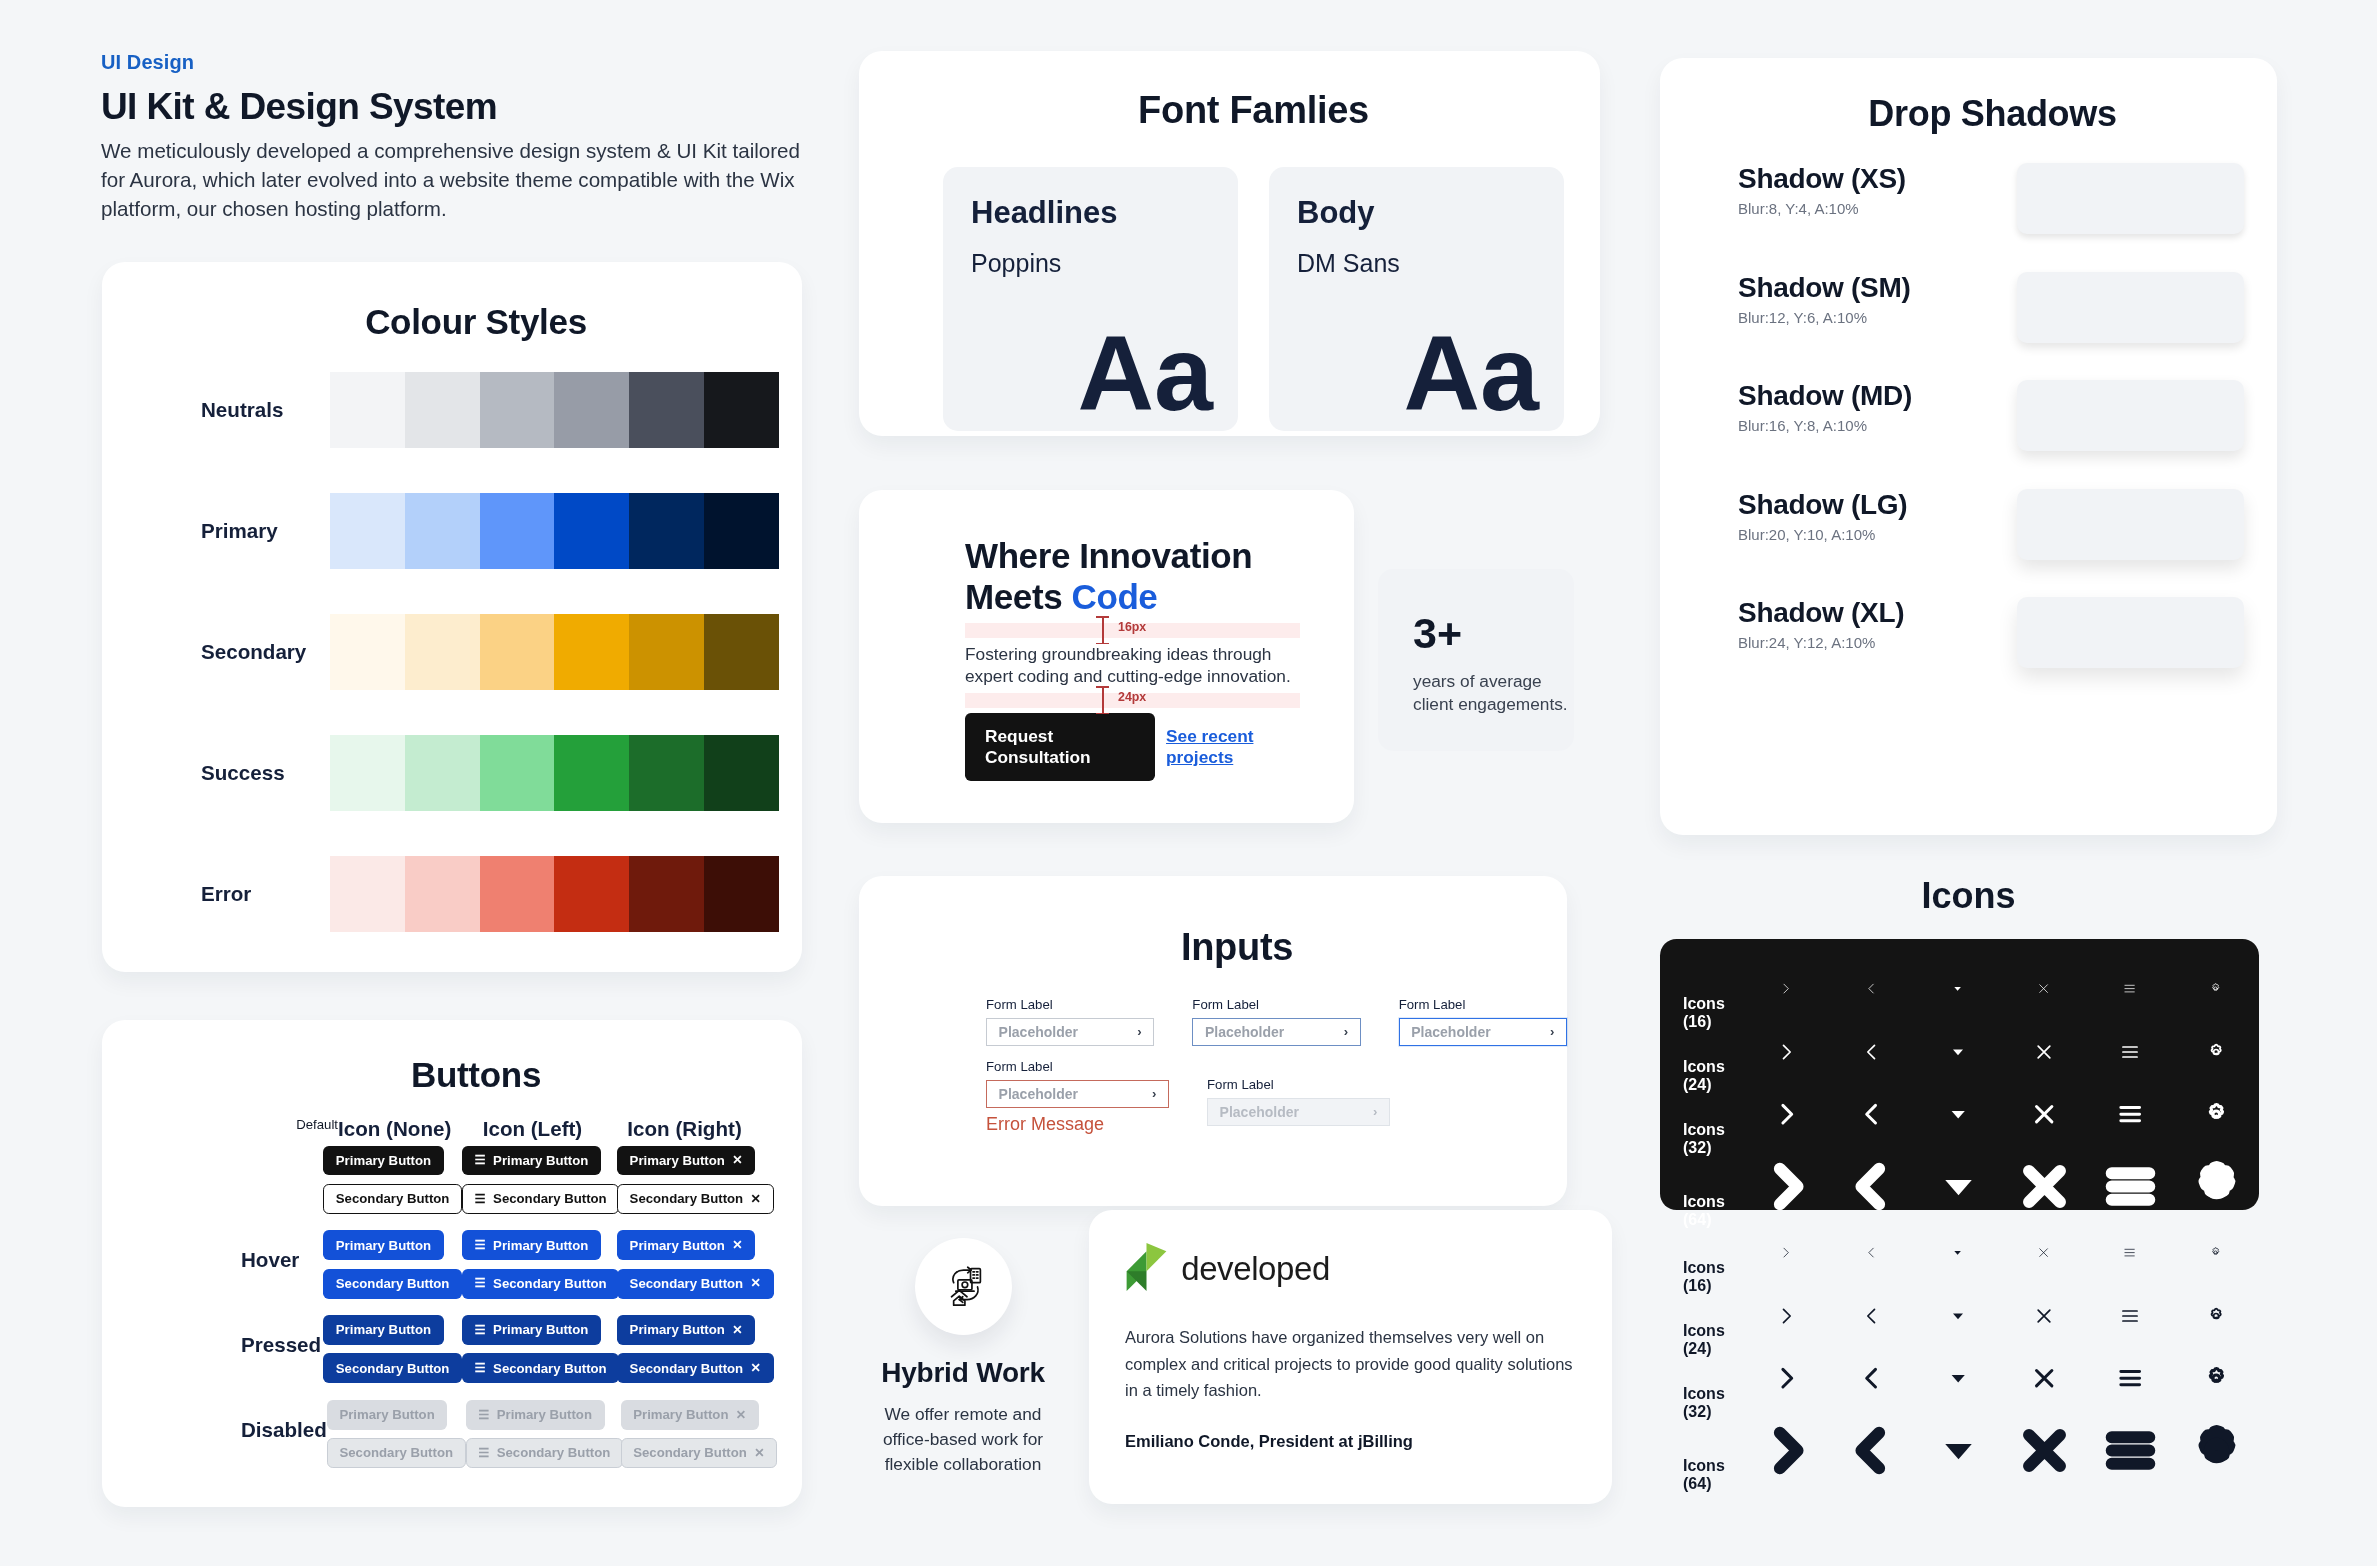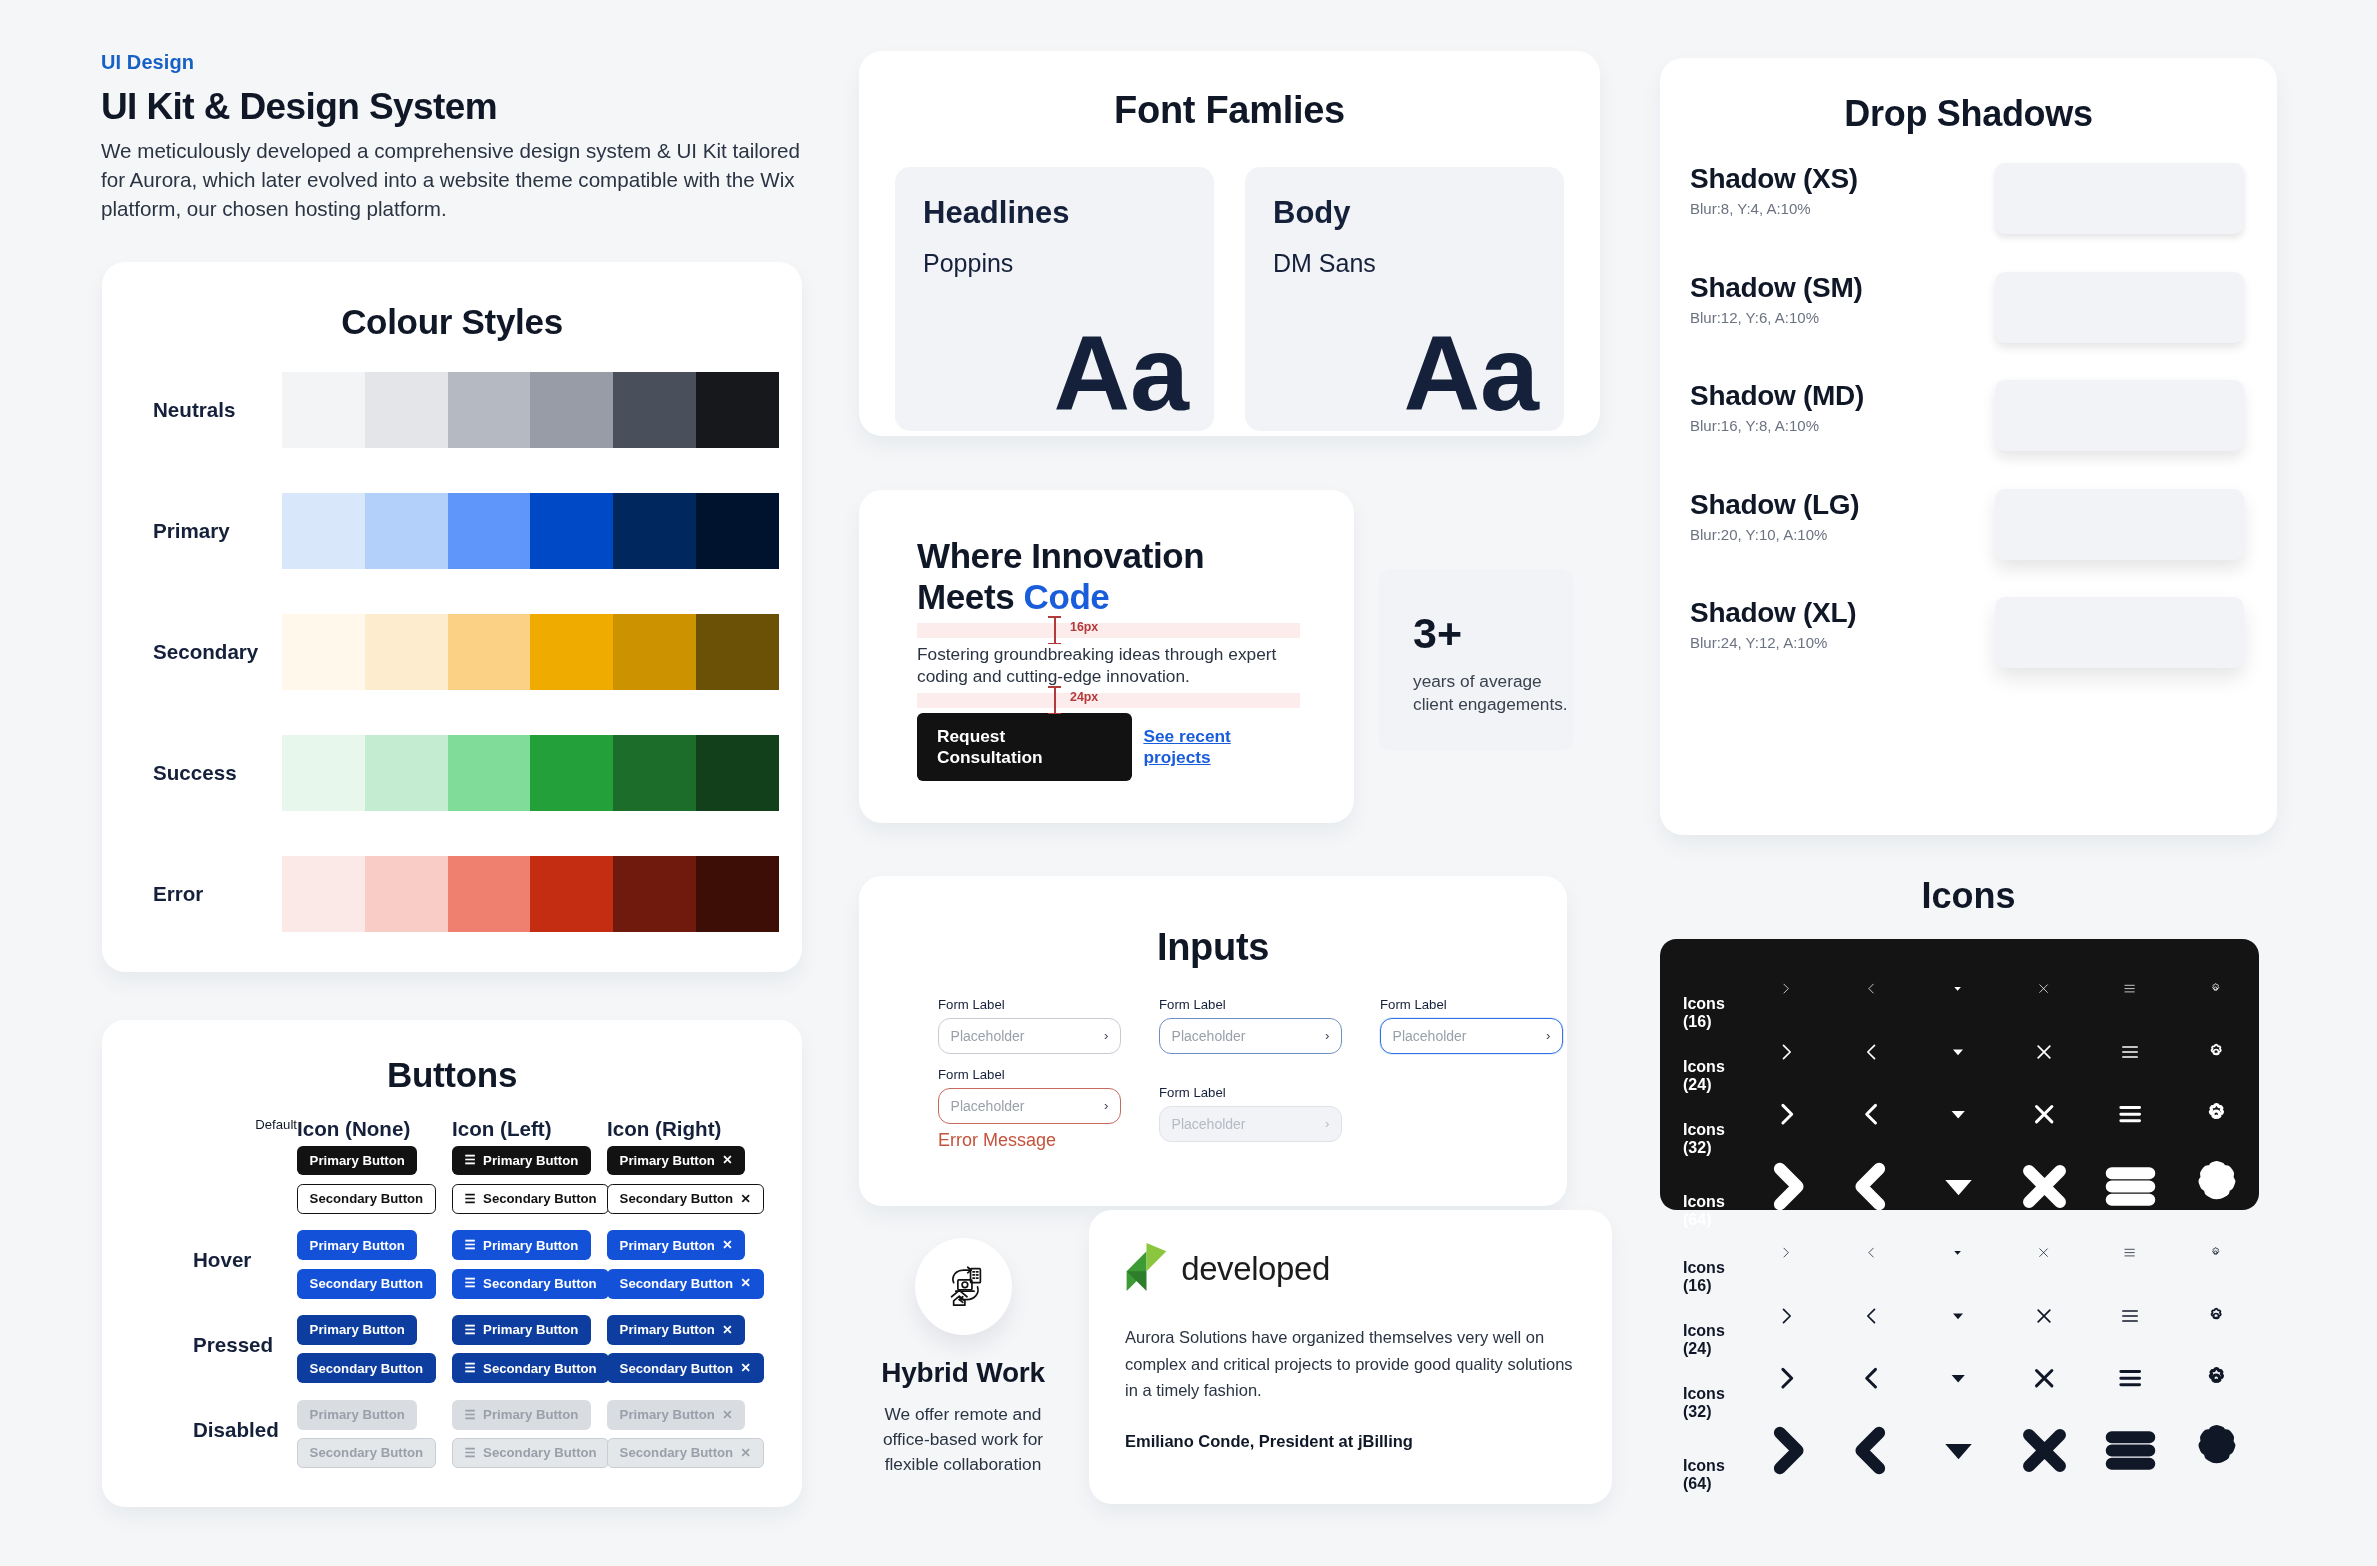--- a/index.html
+++ b/index.html
@@ -5,21 +5,21 @@
   * { box-sizing: border-box; margin: 0; padding: 0; }
   html, body {
     width: 2377px; height: 1566px;
     background: #f4f6f8;
     font-family: "Liberation Sans", sans-serif;
     color: #111827;
     overflow: hidden;
   }
   .page { position: relative; width: 2377px; height: 1566px; padding: 0; }
 
-  .card { background:#ffffff; border-radius: 23px; }
+  .card { background:#ffffff; border-radius: 23px; padding-left: 48px; }
   .shadow-sm { box-shadow: 0 10px 21.5px rgba(20,30,55,0.055); }
 
   
   .col-left { position:absolute; left:101px; top:51px; width:703px; }
   .eyebrow { color:#1760c4; font-size:20px; font-weight:700; letter-spacing:0.1px; }
   .page-title { font-size:37px; font-weight:800; color:#101828; margin-top:11.6px; letter-spacing:-0.6px; }
   .page-desc { font-size:20.6px; line-height:1.42; color:#2b3443; margin-top:8.3px; }
 
   .colour-card { position:absolute; left:102px; top:262px; width:700px; height:710px; }
   .card-title { text-align:center; font-size:35px; font-weight:800; color:#101828; letter-spacing:-0.3px; }
@@ -79,23 +79,23 @@
   .stat-num { font-size:43px; font-weight:800; color:#101828; }
   .stat-sub { font-size:17.3px; line-height:1.34; color:#3a4250; margin-top:11.6px; }
 
   .inputs-card { position:absolute; left:859px; top:876px; width:708px; height:330px; }
   .inputs-card .card-title { padding-top:50px; font-size:38px; }
   .inputs-grid { position:relative; padding:28px 0 0 79px; }
   .inp-row { display:flex; gap:38px; }
   .field { width:183px; }
   .field-label { font-size:13.2px; color:#15203a; margin-bottom:5.8px; }
   .field-box {
-    height:36px; border-radius:12px; border:1.2px solid #c6cbd2; background:#fff;
+    height:28px; border-radius:0; border:1.2px solid #c6cbd2; background:#fff;
     display:flex; align-items:center; justify-content:space-between; padding:0 11.6px;
-    font-size:14px; color:#9aa0aa;
+    font-size:14px; color:#9aa0aa;font-weight:bold;
   }
   .field-box .chev { color:#3a4250; font-size:13.2px; }
   .f-hover { border-color:#6d8fc4; }
   .f-focus { border-color:#2f72e5; border-width:1.7px; box-shadow:0 0 0 0.8px rgba(47,114,229,0.18); }
   .f-error { border-color:#c56a5c; }
   .f-disabled { background:#f1f3f6; border-color:#dfe3e8; color:#b6bbc3; }
   .f-disabled .chev { color:#b6bbc3; }
   .err-msg { font-size:18px; color:#c5523c; margin-top:5.8px; }
 
   .hybrid-block { position:absolute; left:868px; top:1238px; width:190px; text-align:center; }

